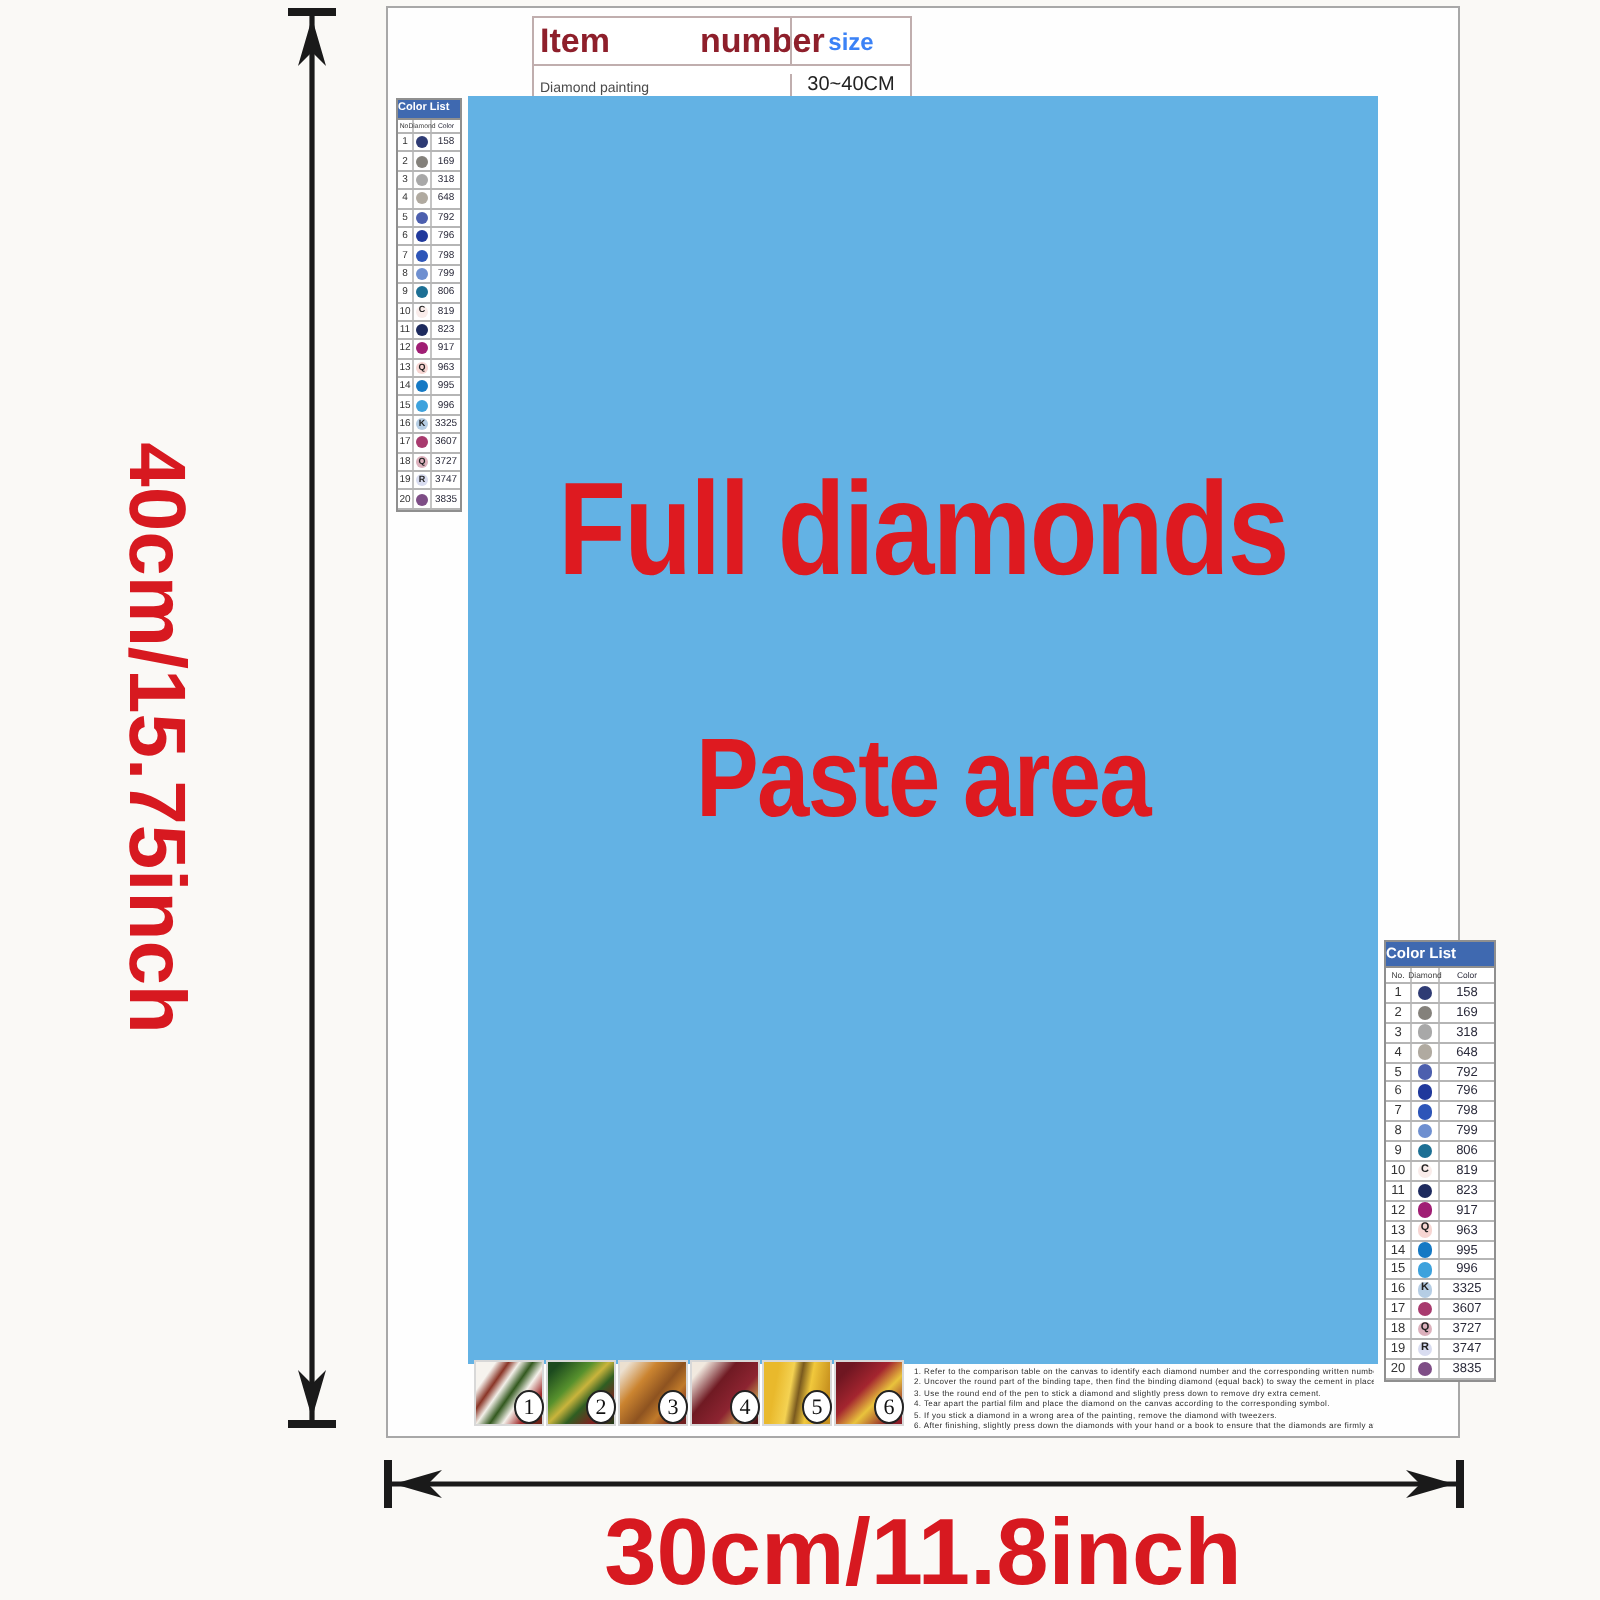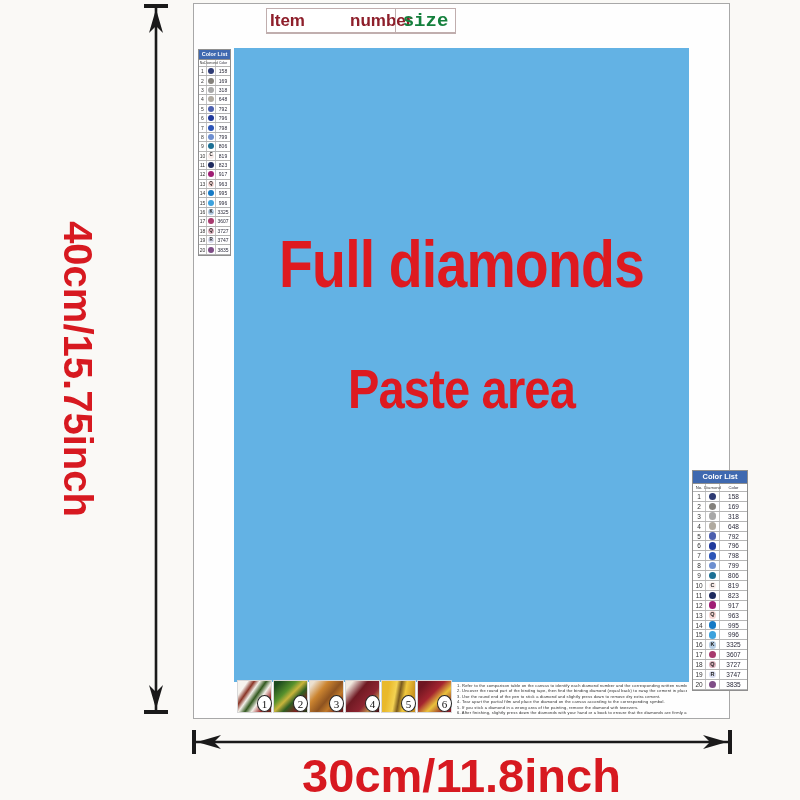--- a/index.html
+++ b/index.html
@@ -17,40 +17,40 @@
     position:absolute;left:72px;top:4px;width:190px;
     border:1px solid #c0aeae;box-sizing:border-box;background:#fff;
   }
   .it-row{display:flex;align-items:flex-end;}
   .it-row.header .it-cell{border-bottom:1px solid #c0aeae;}
   .it-cell{box-sizing:border-box;padding:0 3px;display:flex;align-items:center;}
   .it-c1{width:80px;}
   .it-c2{width:48px;border-left:1px solid #d6c8c8;}
   .it-c3{width:60px;border-left:1px solid #c0aeae;justify-content:center;}
   .it-head{font-size:17px;color:#8e1f2b;font-weight:bold;height:24px;}
-  .it-size{font-size:19px;color:#15803d;font-family:Liberation Mono, monospace;}
+  .it-size{font-size:12px;color:#3b82f6;}
   .it-data{height:15px;}
   .it-name{font-size:7px;color:#4a4a4a;}
   .it-val{font-size:10px;color:#222;}
   
   .paste{
     position:absolute;left:40px;top:44px;width:455px;height:634px;
     background:#63b2e4;
   }
   .paste-line{
     position:absolute;width:100%;text-align:center;color:#de1a20;
     font-weight:bold;transform:scaleX(.84);transform-origin:center;
     white-space:nowrap;letter-spacing:-1px;
   }
   .paste-line1{top:178px;font-size:66px;}
   .paste-line2{top:308px;font-size:56px;}
   
   .color-list{position:absolute;background:#fff;border:1px solid #8f8f8f;box-sizing:border-box;}
   .cl-title{
-    background:#3f69b0;color:#fff;font-weight:bold;text-align:center;
+    background:#3f69b0;color:#fff;font-weight:bold;text-align:left;
     border-bottom:1px solid #8f8f8f;white-space:nowrap;overflow:hidden;
   }
   .cl-head,.cl-row{display:flex;align-items:center;border-bottom:1px solid #b5b5b5;box-sizing:border-box;}
   .cl-head span,.cl-row span{display:flex;align-items:center;justify-content:center;box-sizing:border-box;height:100%;}
   .cl-no{color:#333;}
   .cl-sym{border-left:1px solid #c4c4c4;border-right:1px solid #c4c4c4;}
   .cl-code{color:#2a2a3a;}
   .cl-dot{border-radius:50%;display:flex;align-items:center;justify-content:center;}
   .cl-dot i{font-style:normal;font-weight:bold;color:#222;line-height:1;}
   
@@ -114,20 +114,25 @@
 <body>
 
 <div class="page">
 
   <div class="item-table">
     <div class="it-row header">
       <div class="it-cell it-c1 it-head">Item</div>
       <div class="it-cell it-c2 it-head" style="border-left:none;">number</div>
       <div class="it-cell it-c3 it-head it-size">size</div>
     </div>
+    <div class="it-row it-data">
+      <div class="it-cell it-c1 it-name">Diamond painting</div>
+      <div class="it-cell it-c2"></div>
+      <div class="it-cell it-c3 it-val">30~40CM</div>
+    </div>
   </div>
 
   <div class="paste">
     <div class="paste-line paste-line1">Full diamonds</div>
     <div class="paste-line paste-line2">Paste area</div>
   </div>
 
   <div class="color-list small">
     <div class="cl-title">Color List</div>
     <div class="cl-head">

